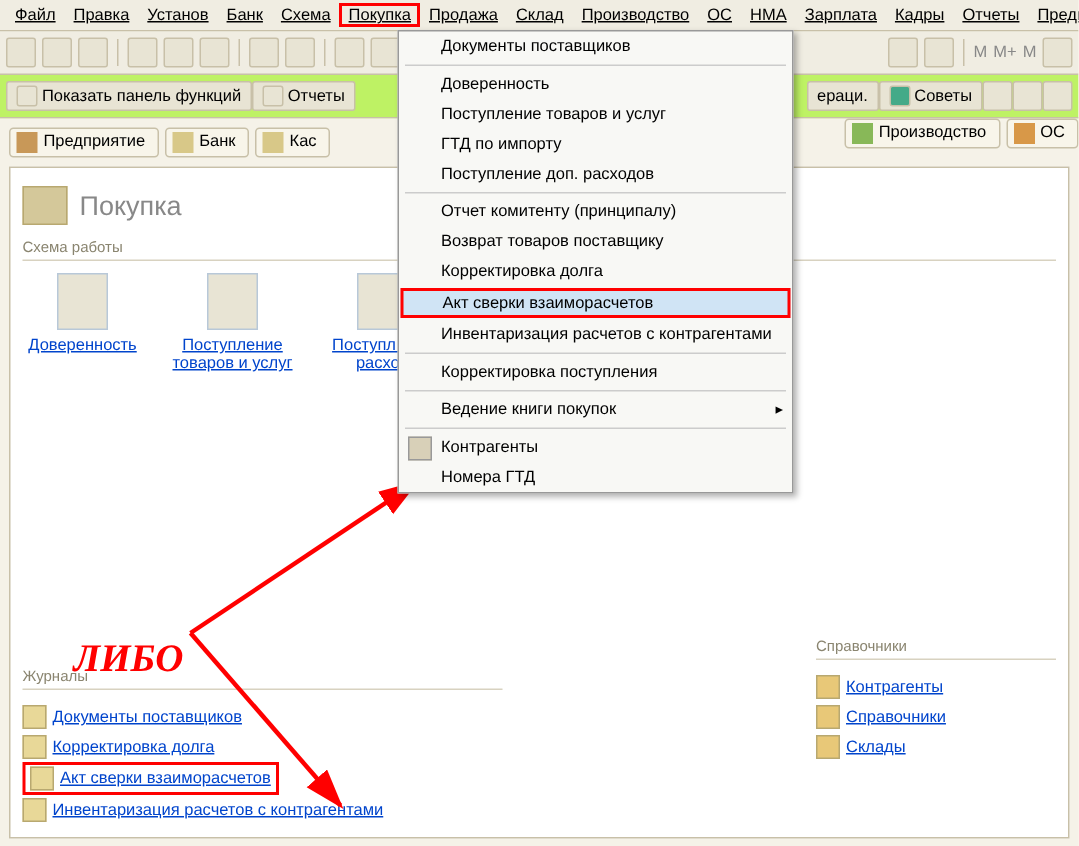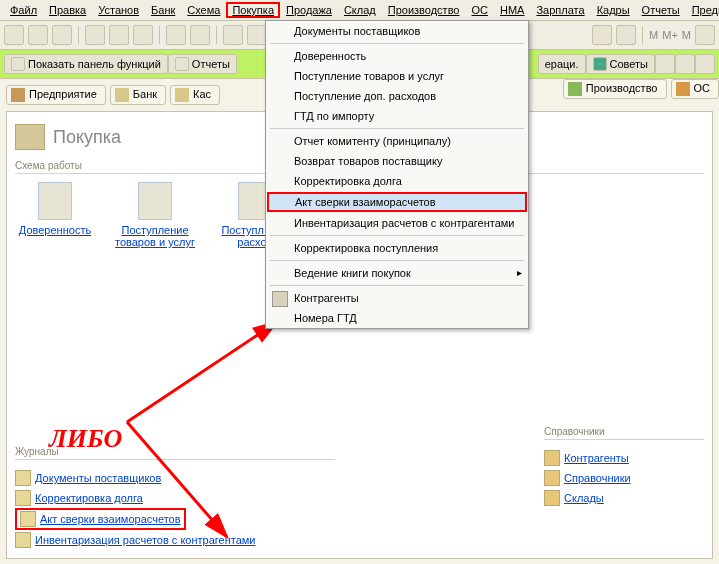--- a/index.html
+++ b/index.html
@@ -216,22 +216,22 @@
         </div>
     </div>
   </div>
 </div>
 
 <div class="dropdown">
   <div class="dd-item">Документы поставщиков</div>
   <div class="dd-sep"></div>
   <div class="dd-item">Доверенность</div>
   <div class="dd-item">Поступление товаров и услуг</div>
+  <div class="dd-item">ГТД по импорту</div>
   <div class="dd-item">Поступление доп. расходов</div>
-  <div class="dd-item">ГТД по импорту</div>
   <div class="dd-sep"></div>
   <div class="dd-item">Отчет комитенту (принципалу)</div>
   <div class="dd-item">Возврат товаров поставщику</div>
   <div class="dd-item">Корректировка долга</div>
   <div class="dd-item hl">Акт сверки взаиморасчетов</div>
   <div class="dd-item">Инвентаризация расчетов с контрагентами</div>
   <div class="dd-sep"></div>
   <div class="dd-item">Корректировка поступления</div>
   <div class="dd-sep"></div>
   <div class="dd-item arrow">Ведение книги покупок</div>

